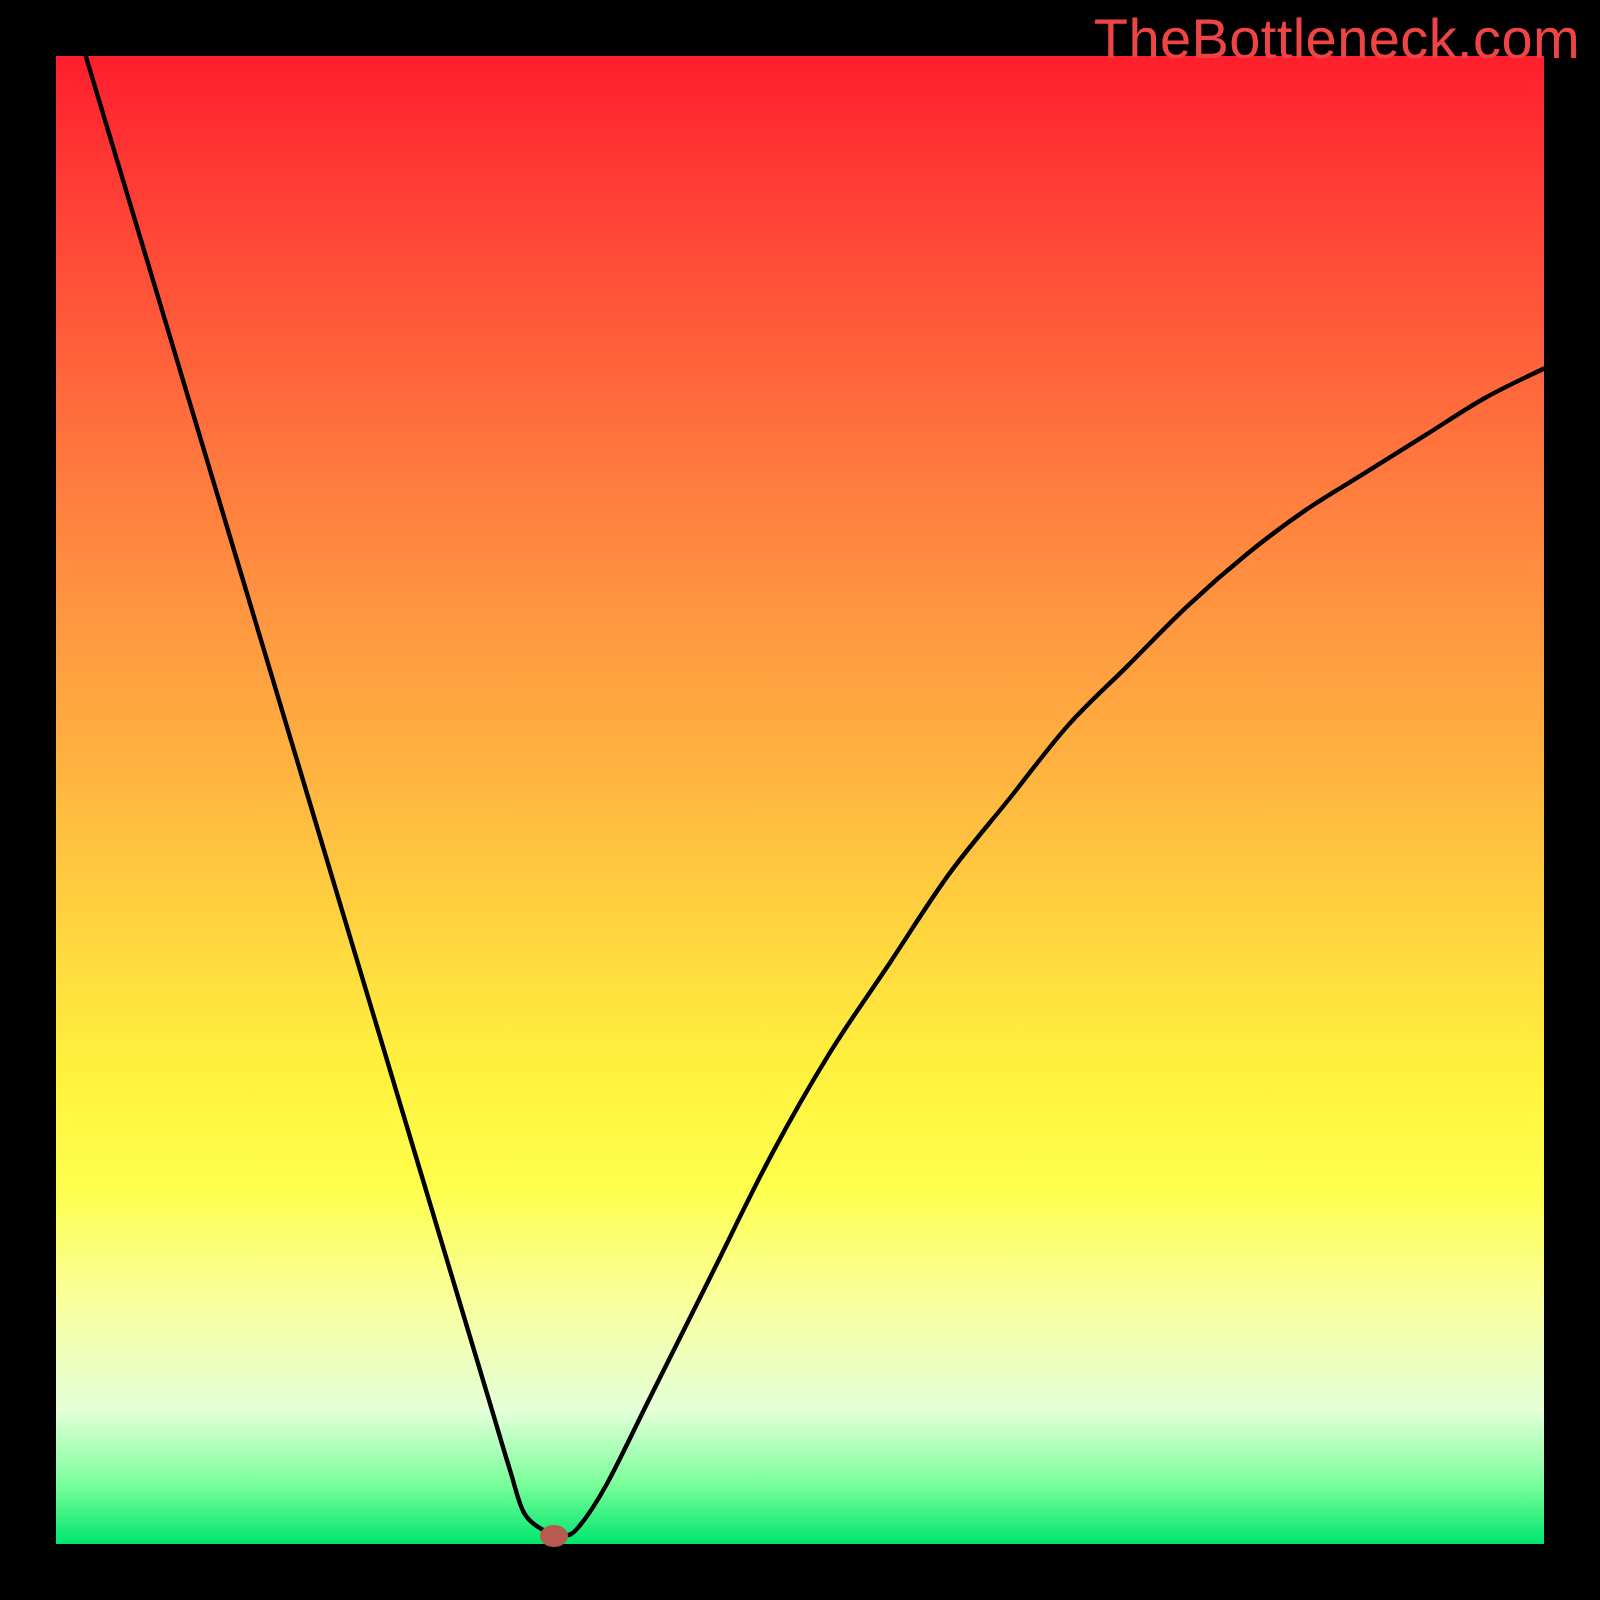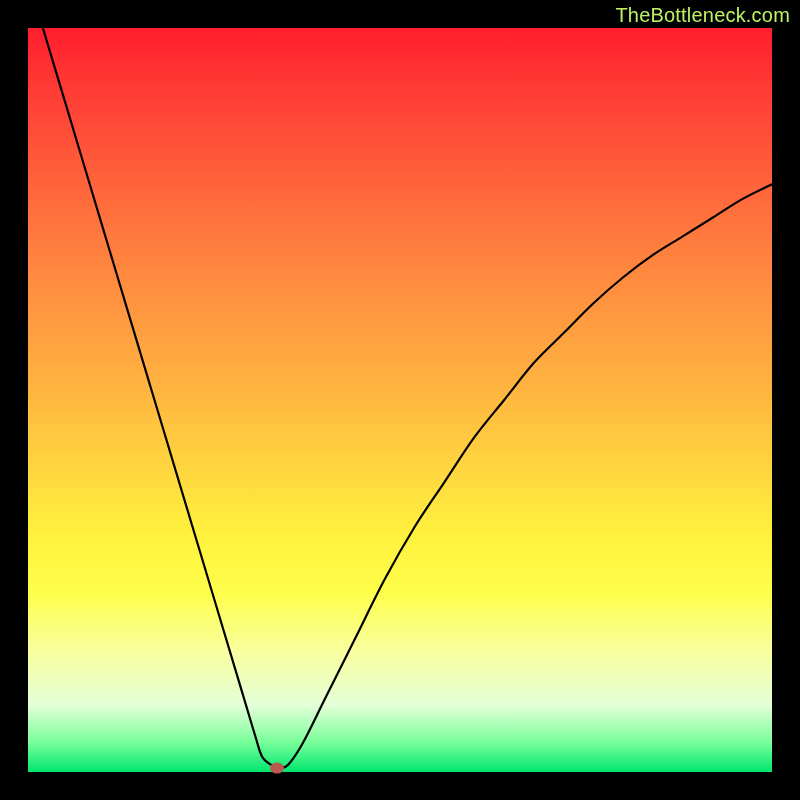--- a/index.html
+++ b/index.html
@@ -36,22 +36,22 @@
     position: absolute;
     left: 0; top: 0;
     width: 744px;
     height: 744px;
   }
   .watermark {
     position: absolute;
     top: 4px;
     right: 10px;
     font-family: Arial, Helvetica, sans-serif;
-    font-size: 20px;
-    color: #bef264;
+    font-size: 28px;
+    color: #ef4444;
     font-weight: 500;
     letter-spacing: 0.2px;
   }
   .marker {
     position: absolute;
     width: 14px;
     height: 11px;
     border-radius: 50%;
     background: #b85a50;
     transform: translate(-50%, -50%);

